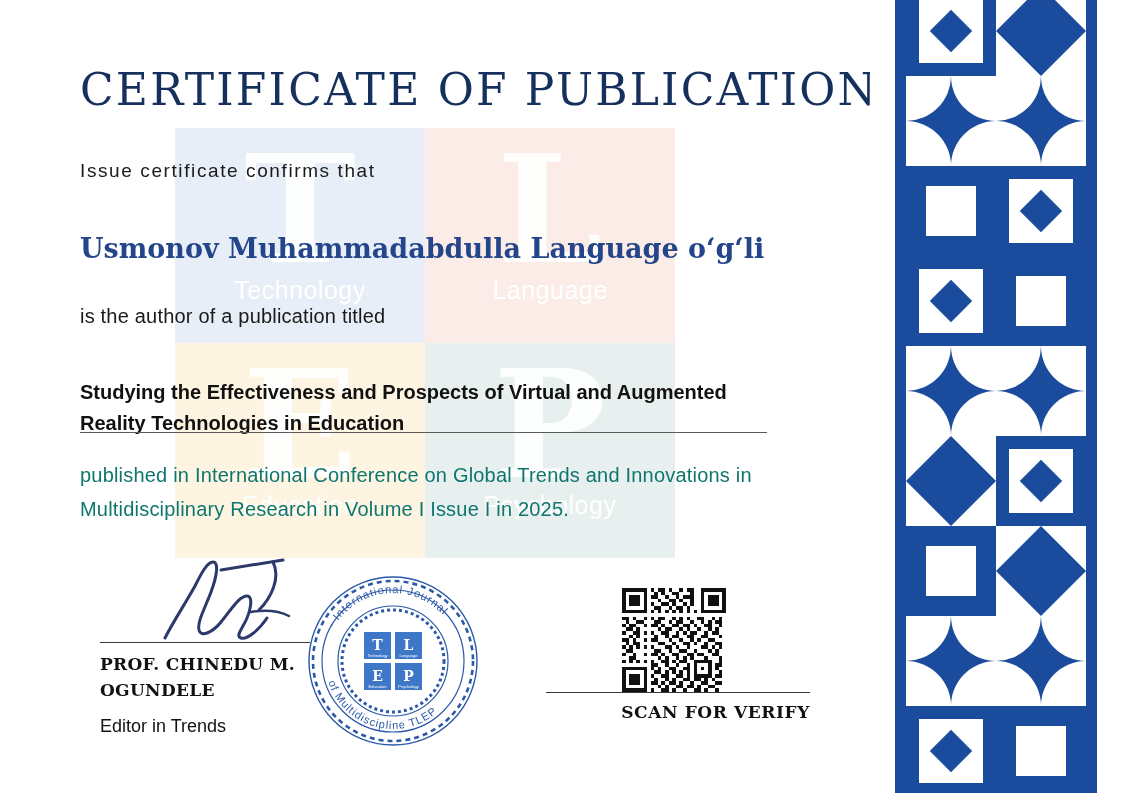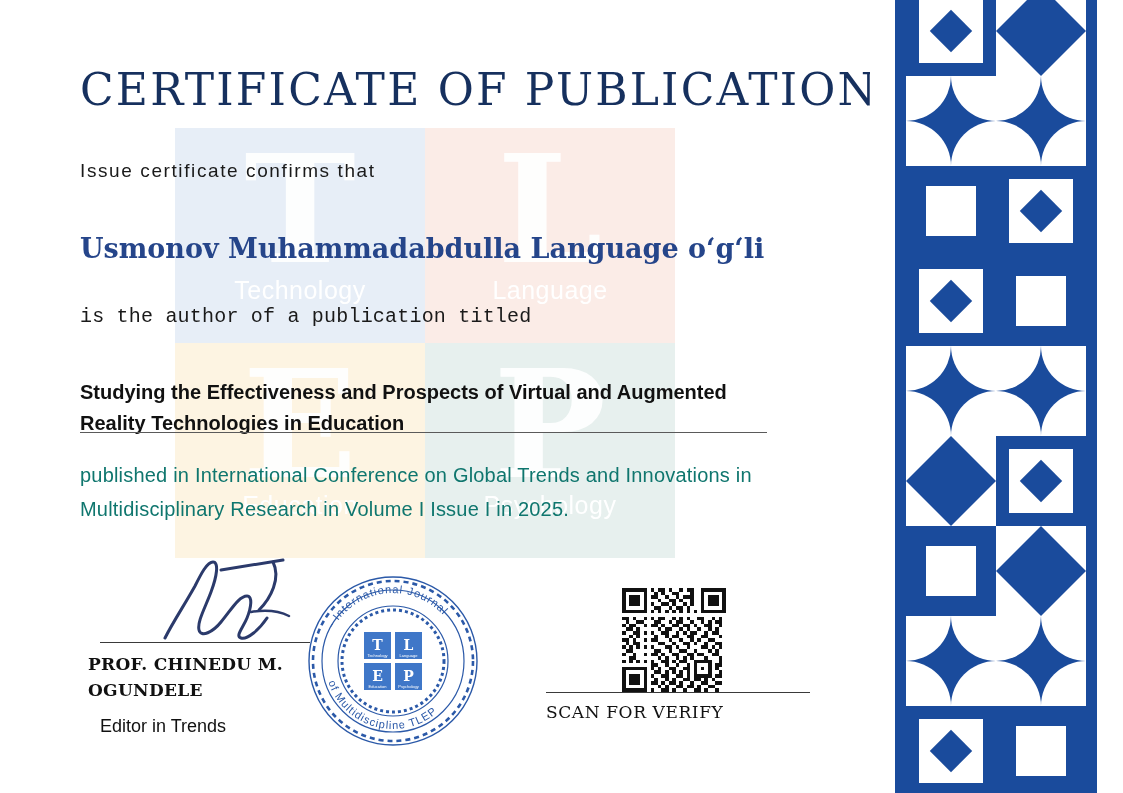--- a/index.html
+++ b/index.html
@@ -173,21 +173,21 @@
     font-family: "DejaVu Serif", serif;
     font-weight: 700;
     font-size: 27px;
     color: #25458a;
     white-space: nowrap;
   }
   .author-line {
     position: absolute;
     left: 80px;
     top: 305px;
-    font-family: Liberation Mono, monospace;
+    font-family: Liberation Sans, sans-serif;
     font-size: 20px;
     color: #1a1a1a;
     letter-spacing: 0.2px;
   }
   .pub-title {
     position: absolute;
     left: 80px;
     top: 353px;
     width: 660px;
     font-family: "Liberation Sans", sans-serif;
@@ -229,21 +229,21 @@
   .sig-line {
     position: absolute;
     left: 0;
     top: 82px;
     width: 210px;
     height: 1px;
     background: #3a3a3a;
   }
   .sig-name {
     position: absolute;
-    left: 88px;
+    left: 100px;
     top: 652px;
     width: 260px;
     font-family: "DejaVu Serif", serif;
     font-weight: 700;
     font-size: 17px;
     line-height: 1.5;
     color: #111111;
     letter-spacing: 0.3px;
   }
   .sig-role {
@@ -280,23 +280,23 @@
     top: 692px;
     width: 264px;
     height: 1px;
     background: #3a3a3a;
   }
   .qr-caption {
     position: absolute;
     left: 546px;
     top: 702px;
     width: 264px;
-    text-align: left;
+    text-align: right;
     font-family: "DejaVu Serif", serif;
-    font-weight: 400;
+    font-weight: 700;
     font-size: 17px;
     letter-spacing: 0.6px;
     color: #111111;
   }
 </style>
 </head>
 <body>
 
 <div class="certificate">
 

